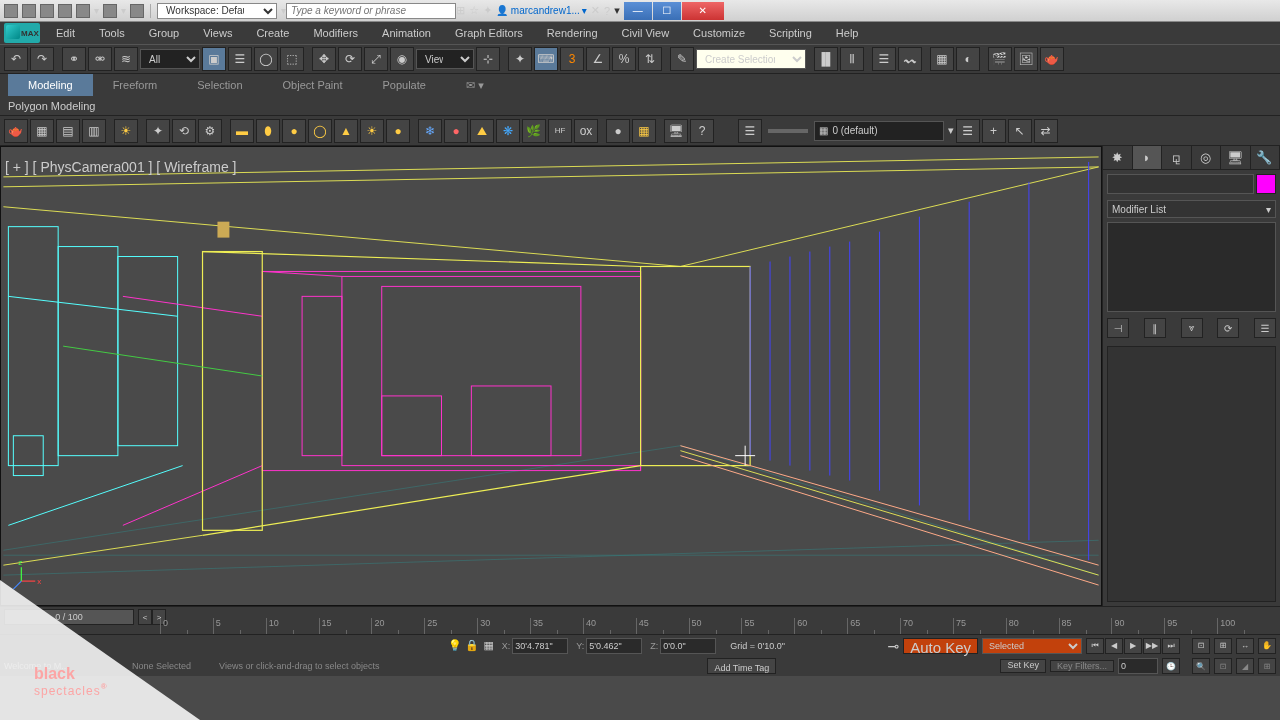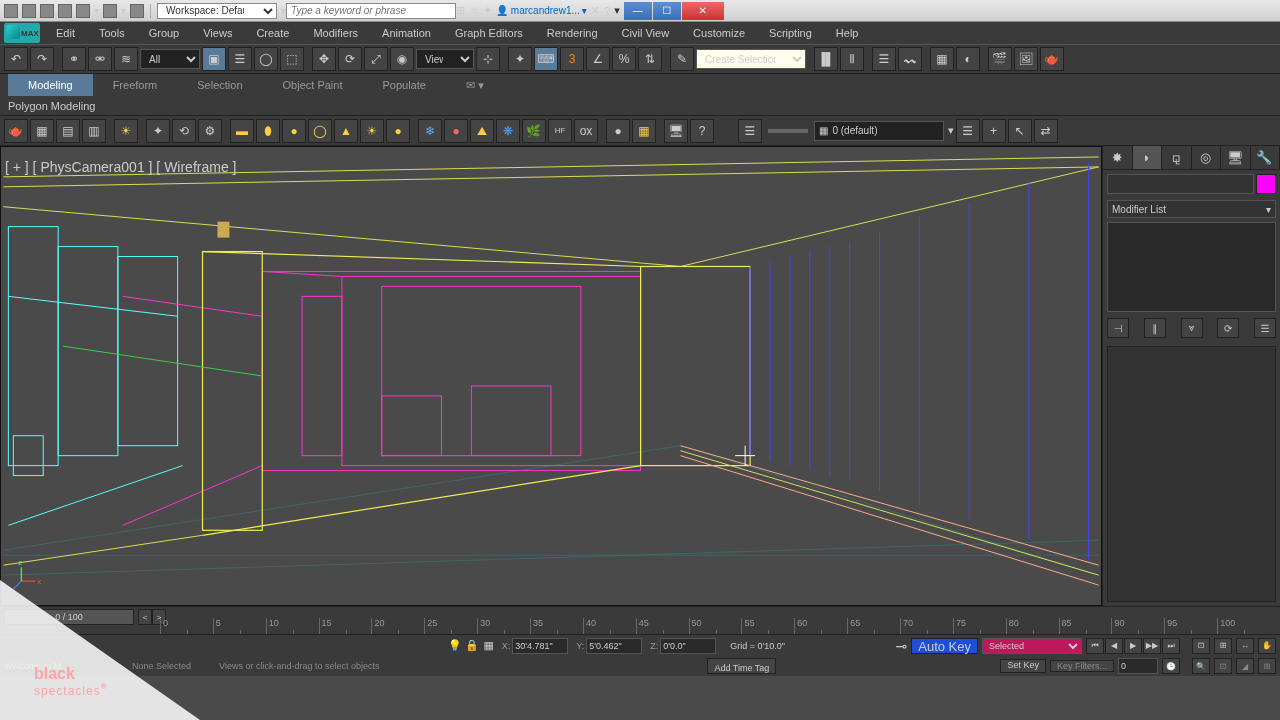--- a/index.html
+++ b/index.html
@@ -63,22 +63,22 @@
 .ruler { position:absolute; left:160px; right:10px; bottom:0; height:16px; display:flex; }
 .tick { flex:1; border-left:1px solid #666; font-size:9px; color:#999; padding-left:2px; position:relative; }
 .tick::before { content:""; position:absolute; left:50%; bottom:0; width:1px; height:4px; background:#666; }
 
 .status-row { height:22px; background:#3a3a3a; display:flex; align-items:center; border-top:1px solid #222; padding:0 4px; gap:4px; }
 .coord-box { display:flex; align-items:center; gap:2px; margin-left:4px; }
 .coord-input { width:56px; height:16px; background:#2a2a2a; border:1px solid #555; color:#ccc; font-size:9px; padding:0 2px; }
 .coord-lbl { font-size:9px; color:#999; }
 .grid-txt { font-size:9px; color:#ccc; margin-left:10px; }
 .addtime-btn { height:16px; padding:4px 6px; background:#444; border:1px solid #222; font-size:9px; color:#ccc; margin-left:20px; }
-.autokey-btn { height:16px; padding:0 6px; background:#1d4ed8; border:1px solid #222; font-size:13px; color:#ccc; }
-.sel-dd { width:100px; height:16px; background:#be185d; border:1px solid #555; font-size:9px; color:#ccc; padding:0 2px; }
+.autokey-btn { height:16px; padding:0 6px; background:#c2410c; border:1px solid #222; font-size:15px; color:#ccc; }
+.sel-dd { width:100px; height:16px; background:#c2410c; border:1px solid #555; font-size:9px; color:#ccc; padding:0 2px; }
 .play-btns { display:flex; gap:1px; }
 .play-btn { width:18px; height:16px; background:#444; border:1px solid #222; display:flex; align-items:center; justify-content:center; font-size:8px; }
 
 .status-row2 { height:20px; background:#3a3a3a; display:flex; align-items:center; padding:0 4px; gap:4px; font-size:9px; color:#888; }
 .setkey-btn { height:14px; padding:0 6px; background:#444; border:1px solid #222; font-size:9px; color:#ccc; }
 
 .watermark { position:absolute; left:10px; bottom:12px; z-index:100; }
 .wm-tri { width:0; height:0; border-left:200px solid rgba(255,255,255,0.85); border-top:140px solid transparent; position:absolute; left:-10px; bottom:-12px; }
 .wm-txt { position:absolute; left:24px; bottom:10px; color:#fca5a5; font-weight:bold; font-size:16px; line-height:1; }
 .wm-txt .sub { font-weight:normal; letter-spacing:1px; font-size:12px; }

